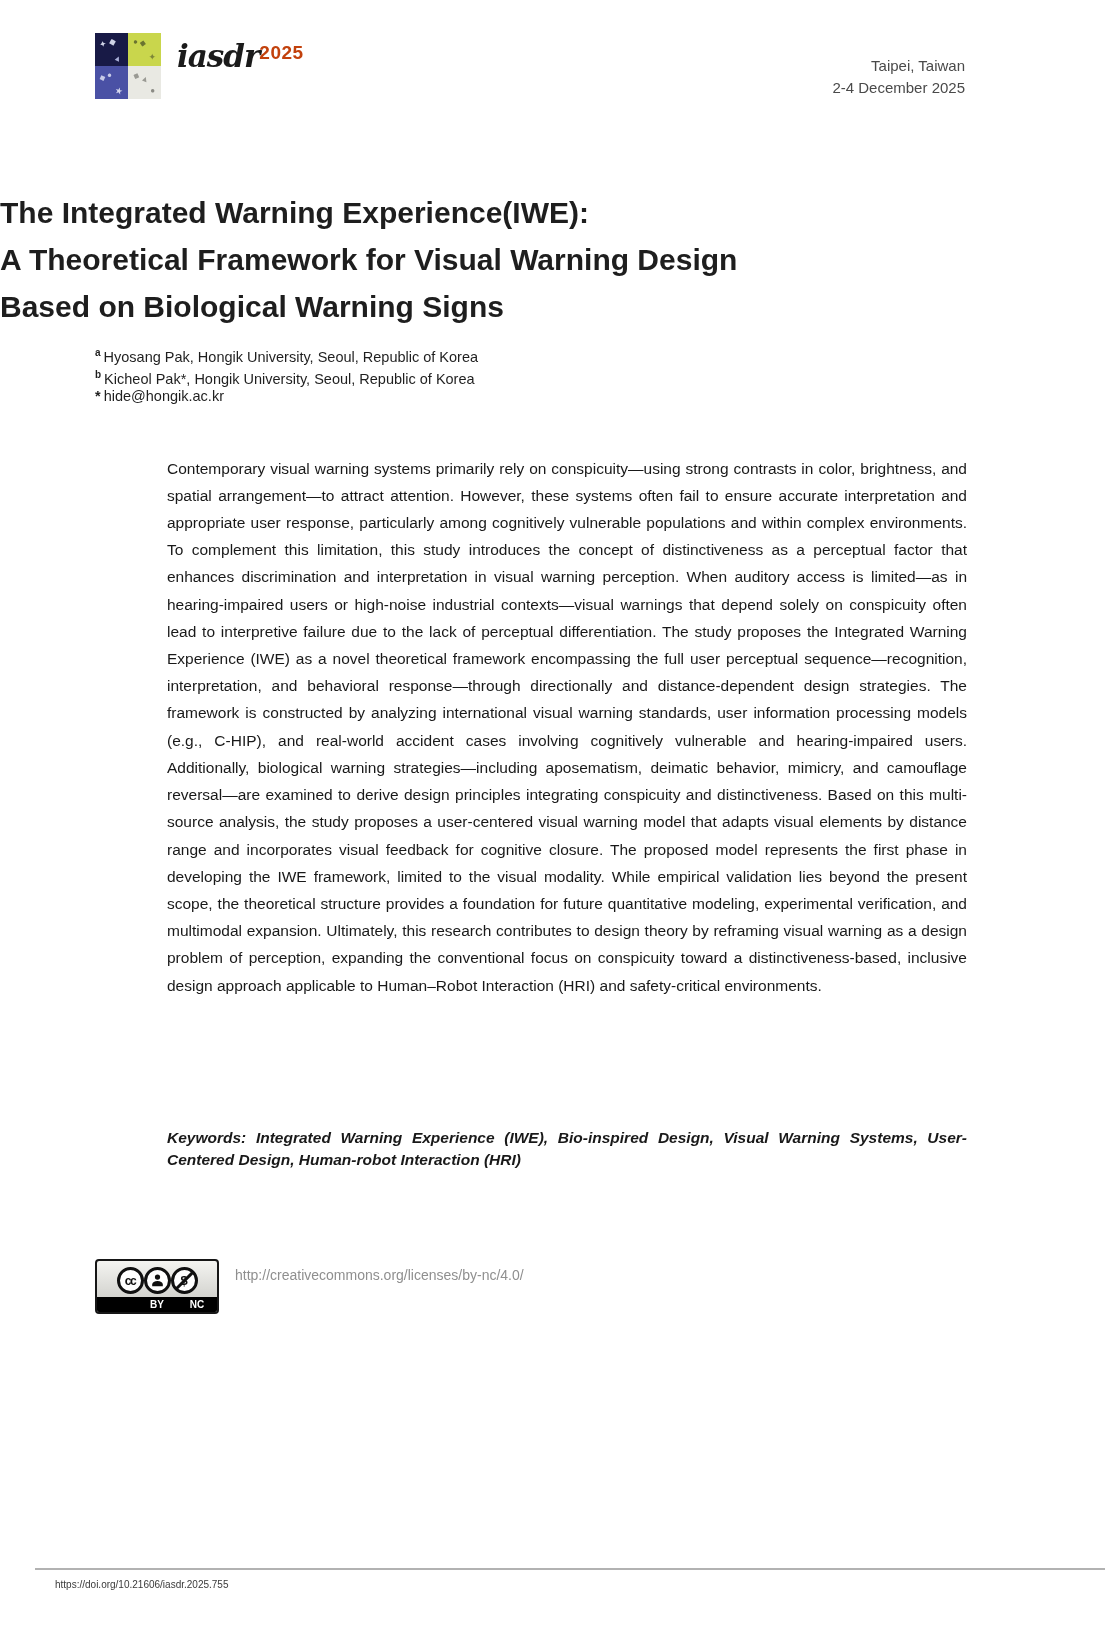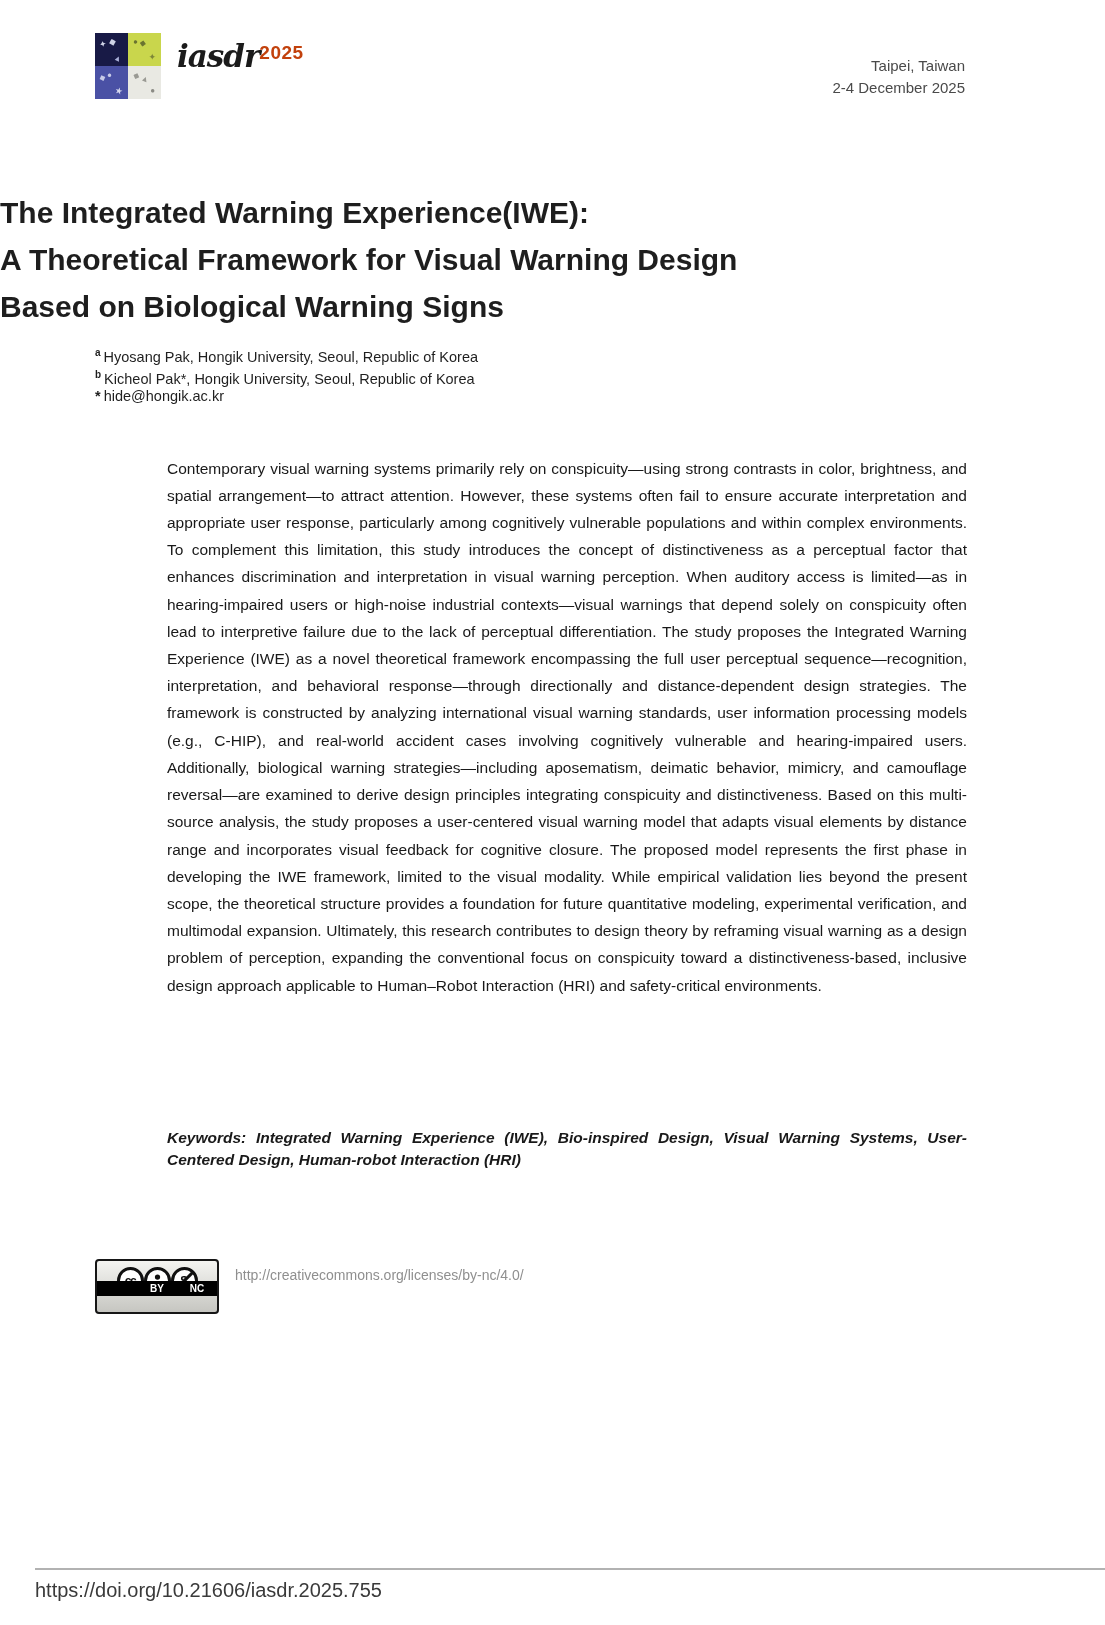--- a/index.html
+++ b/index.html
@@ -48,28 +48,28 @@
   .keywords { margin:128px 138px 0 167px; font-size:15.5px; line-height:22px; text-align:justify; font-weight:bold; font-style:italic; color:#191919; }
 
   
   .license-row { margin:88px 95px 0 95px; display:flex; align-items:flex-start; }
   .cc-badge { position:relative; width:124px; height:55px; border:2px solid #161616; border-radius:4px; background:linear-gradient(#f4f4f1, #c6c6c1); flex:0 0 auto; overflow:hidden; }
   .cc-icons { display:flex; justify-content:center; align-items:center; height:40px; padding:0 6px; }
   .cc-circle { position:relative; width:27px; height:27px; border:3px solid #101010; border-radius:50%; background:#fff; display:flex; align-items:center; justify-content:center; font-weight:bold; color:#101010; }
   .cc-circle.cc-cc { font-size:12px; letter-spacing:-1.5px; }
   .cc-circle.cc-nc { font-size:13px; }
   .cc-circle.cc-nc::after { content:""; position:absolute; width:2.5px; height:25px; background:#101010; transform:rotate(45deg); }
-  .cc-strip { position:absolute; left:0; bottom:16px; width:100%; height:15px; background:#000; display:flex; color:#fff; font-size:10px; font-weight:bold; line-height:15px; }
+  .cc-strip { position:absolute; left:0; bottom:0; width:100%; height:15px; background:#000; display:flex; color:#fff; font-size:10px; font-weight:bold; line-height:15px; }
   .cc-strip span { width:33.3%; text-align:center; }
   .license-text { margin-left:16px; padding-top:3px; font-size:14px; line-height:27px; color:#8f8f8f; }
 
   
   .footer { position:absolute; top:1568px; left:35px; right:0; }
   .footer-rule { height:2px; background:#b2b2b2; border:none; }
-  .doi { margin-top:9px; margin-left:0; font-size:20px; color:#3a3a3a; }
+  .doi { margin-top:9px; margin-left:20px; font-size:10px; color:#3a3a3a; }
 
   .person-icon-svg { width:15px; height:15px; display:block; }
 </style>
 </head>
 <body>
 
 <div class="page">
 
   <header class="header">
     <div class="logo-grid">

